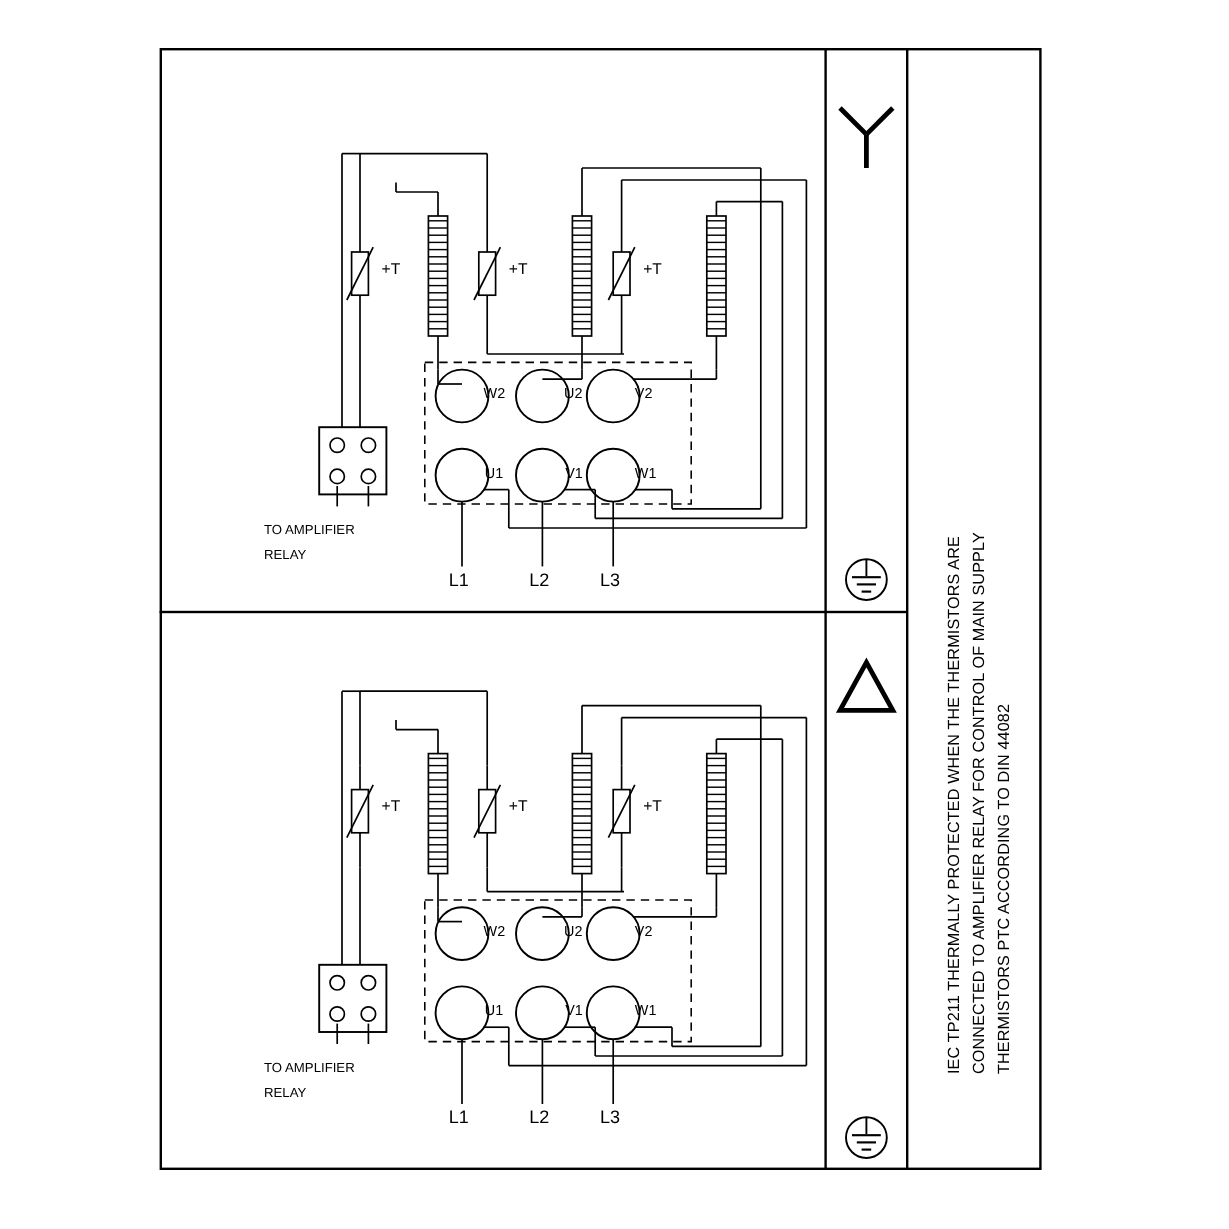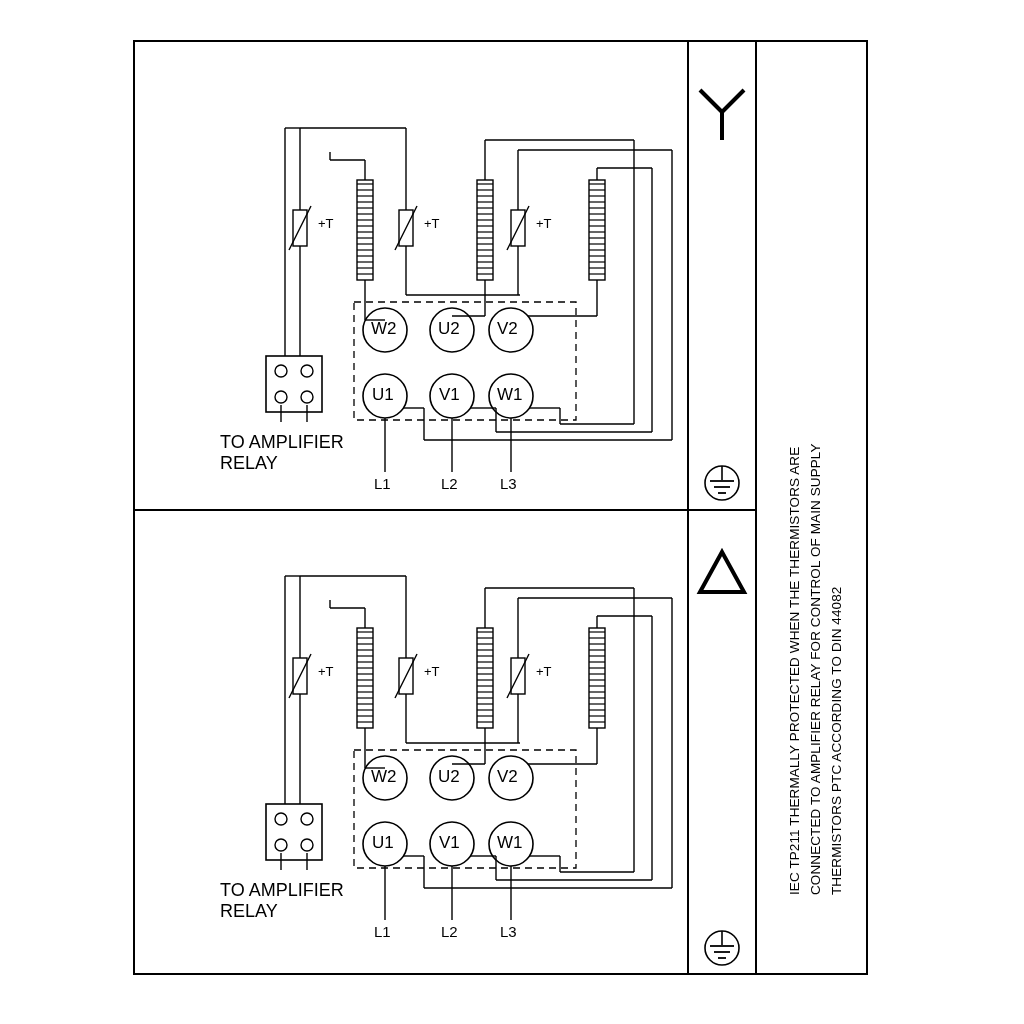--- a/index.html
+++ b/index.html
@@ -67,30 +67,31 @@
     height: 470px;
   }
 
   .lbl {
     position: absolute;
     font-size: 13px;
     line-height: 15px;
     white-space: nowrap;
   }
   .lbl-term {
-    font-size: 17px;
+    font-size: 12px;
+    margin-left: 32px;
   }
   .lbl-plusT {
     font-size: 13px;
   }
   .lbl-phase {
     font-size: 15px;
   }
   .lbl-amp {
-    font-size: 18px;
+    font-size: 11px;
     line-height: 21px;
     text-align: right;
   }
 
   
   #side-text {
     position: absolute;
     left: 755px;
     top: 40px;
     width: 113px;

